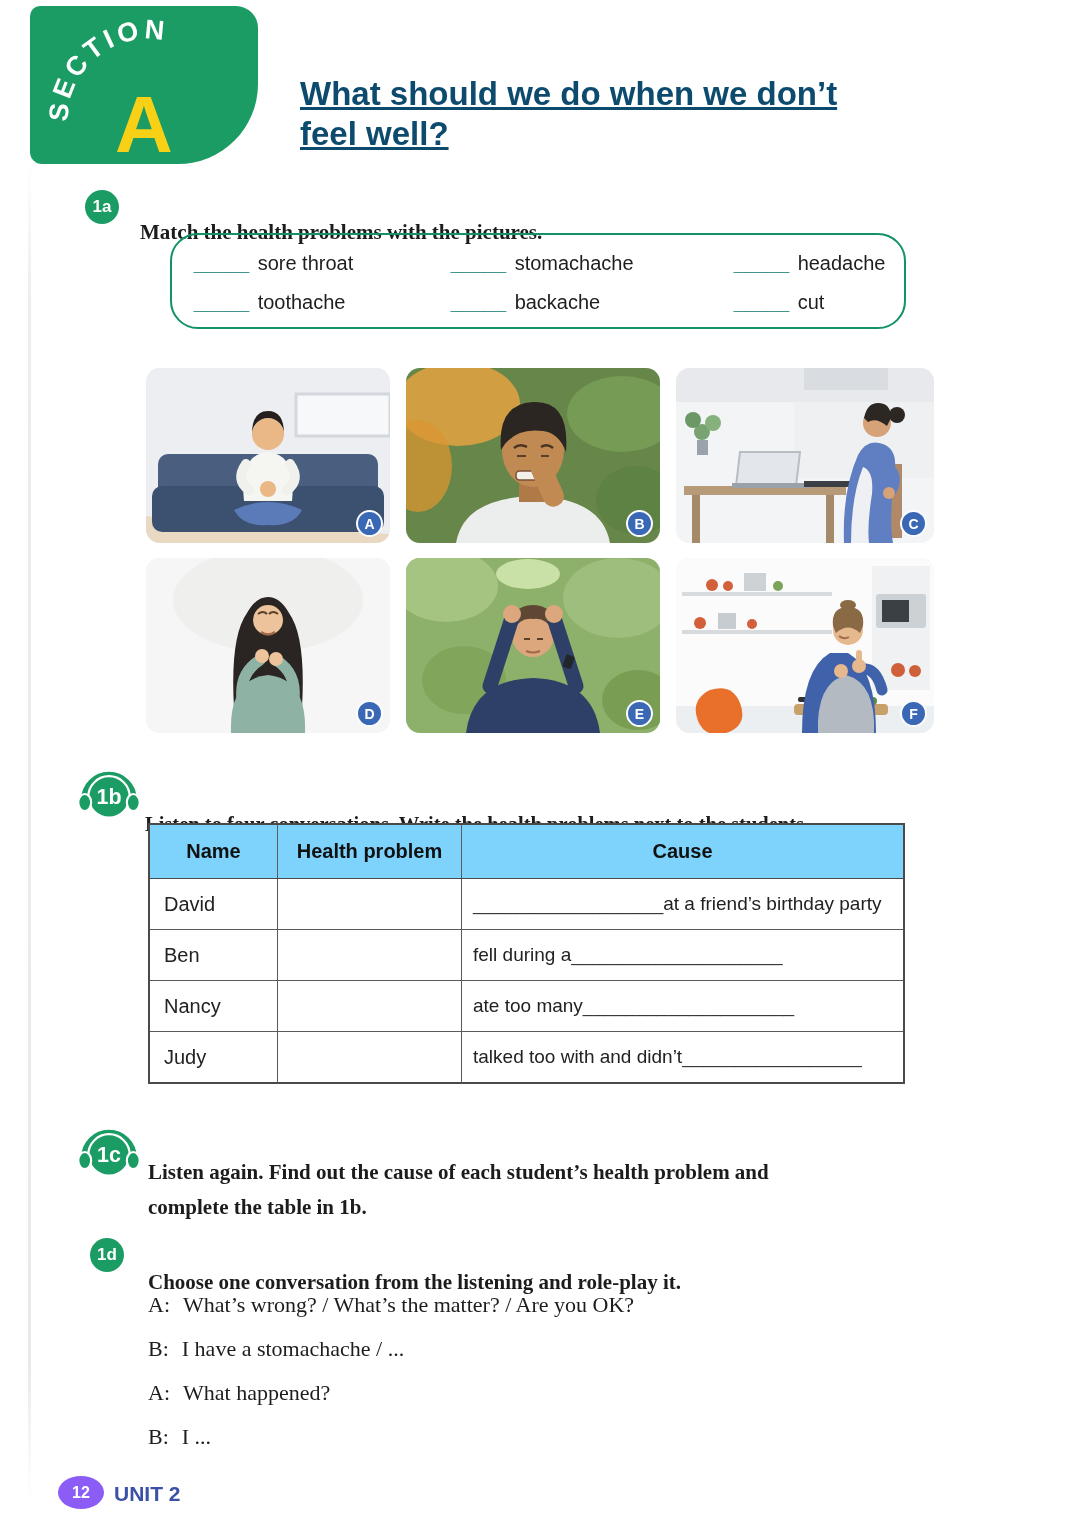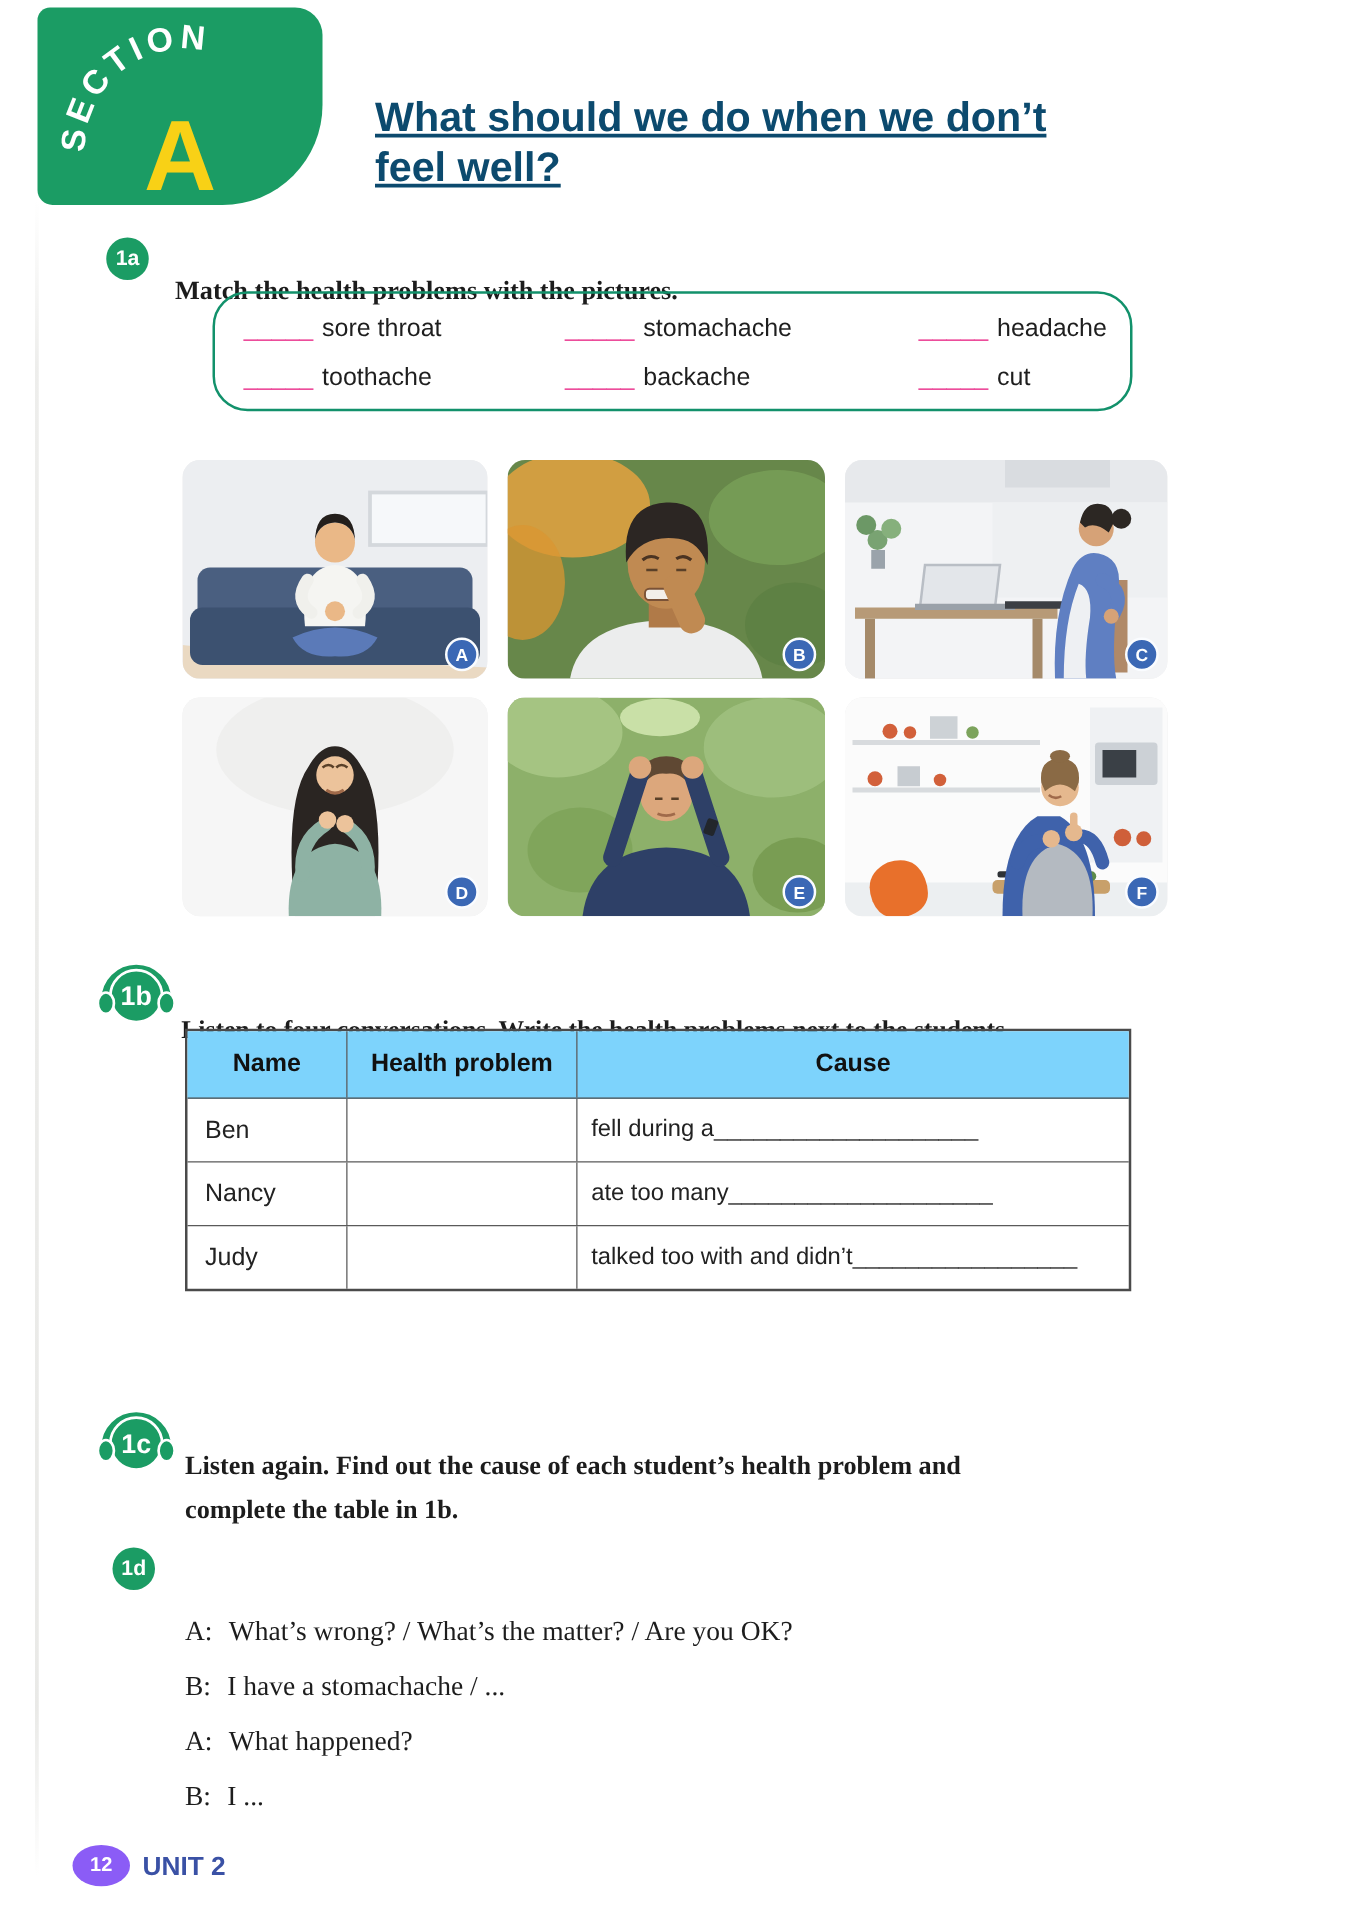--- a/index.html
+++ b/index.html
@@ -30,21 +30,21 @@
   
   .instr{position:absolute;font-family:"Liberation Serif",serif;font-weight:bold;
         font-size:21px;color:#1c1c1c;margin-top:28px;}
 
   
   .word-box{position:absolute;left:170px;top:233px;width:736px;height:96px;
         border:2px solid #12916b;border-radius:28px;box-sizing:border-box;
         padding:17px 20px 10px 23px;display:grid;grid-template-columns:257px 283px auto;
         row-gap:16px;align-content:start;}
   .word-item{font-size:20px;color:#1e1e1e;white-space:nowrap;}
-  .word-item .blank{color:#ec4899;margin-right:7px;letter-spacing:0;}
+  .word-item .blank{color:#0f766e;margin-right:7px;letter-spacing:0;font-style:italic;}
 
   
   .pic-grid{position:absolute;left:146px;top:368px;display:grid;
         grid-template-columns:244px 254px 258px;column-gap:16px;row-gap:15px;}
   .pic{position:relative;height:175px;border-radius:14px;overflow:hidden;background:#eee;}
   .pic svg{width:100%;height:100%;display:block;}
   .pic-badge{position:absolute;right:7px;bottom:6px;width:27px;height:27px;border-radius:50%;
         background:#3b68b5;color:#fff;font-weight:bold;font-size:14px;
         display:flex;align-items:center;justify-content:center;border:2px solid #fafcff;box-sizing:border-box;}
 
@@ -307,20 +307,29 @@
   </div>
   <div class="instr" style="left:145px;top:785px;font-size:20.5px;">Listen to four conversations. Write the health problems next to the students.</div>
 
   <div class="tbl">
     <div class="tbl-row tbl-head">
       <div class="cell">Name</div>
       <div class="cell">Health problem</div>
       <div class="cell">Cause</div>
     </div>
     <div class="tbl-row tbl-body">
+      <div class="cell cell-name">David</div>
+      <div class="cell"></div>
+      <div class="cell cell-cause">
+          <span></span>
+          <span class="line">__________________</span>
+          <span> at a friend’s birthday party</span>
+        </div>
+    </div>
+    <div class="tbl-row tbl-body">
       <div class="cell cell-name">Ben</div>
       <div class="cell"></div>
       <div class="cell cell-cause">
           <span>fell during a </span>
           <span class="line">____________________</span>
           <span></span>
         </div>
     </div>
     <div class="tbl-row tbl-body">
       <div class="cell cell-name">Nancy</div>
@@ -350,20 +359,21 @@
       <ellipse cx="39" cy="27" rx="4.5" ry="6" fill="#1b9c64" stroke="#ffffff" stroke-width="1.5"></ellipse>
       <text class="hp-num" x="22" y="28" text-anchor="middle">1c</text>
     </svg>
   </div>
   <div class="instr instr-2line" style="left:148px;top:1127px;">
     <div>Listen again. Find out the cause of each student’s health problem and</div>
     <div>complete the table in 1b.</div>
   </div>
 
   <div class="ex-badge" style="left:90px;top:1238px;">1d</div>
+  <div class="instr" style="left:148px;top:1242px;">Choose one conversation from the listening and role-play it.</div>
 
   <div class="dialogue">
     <div class="dl-row">
       <span class="dl-speaker">A:</span>
       <span>What’s wrong? / What’s the matter? / Are you OK?</span>
     </div>
     <div class="dl-row">
       <span class="dl-speaker">B:</span>
       <span>I have a stomachache / ...</span>
     </div>

